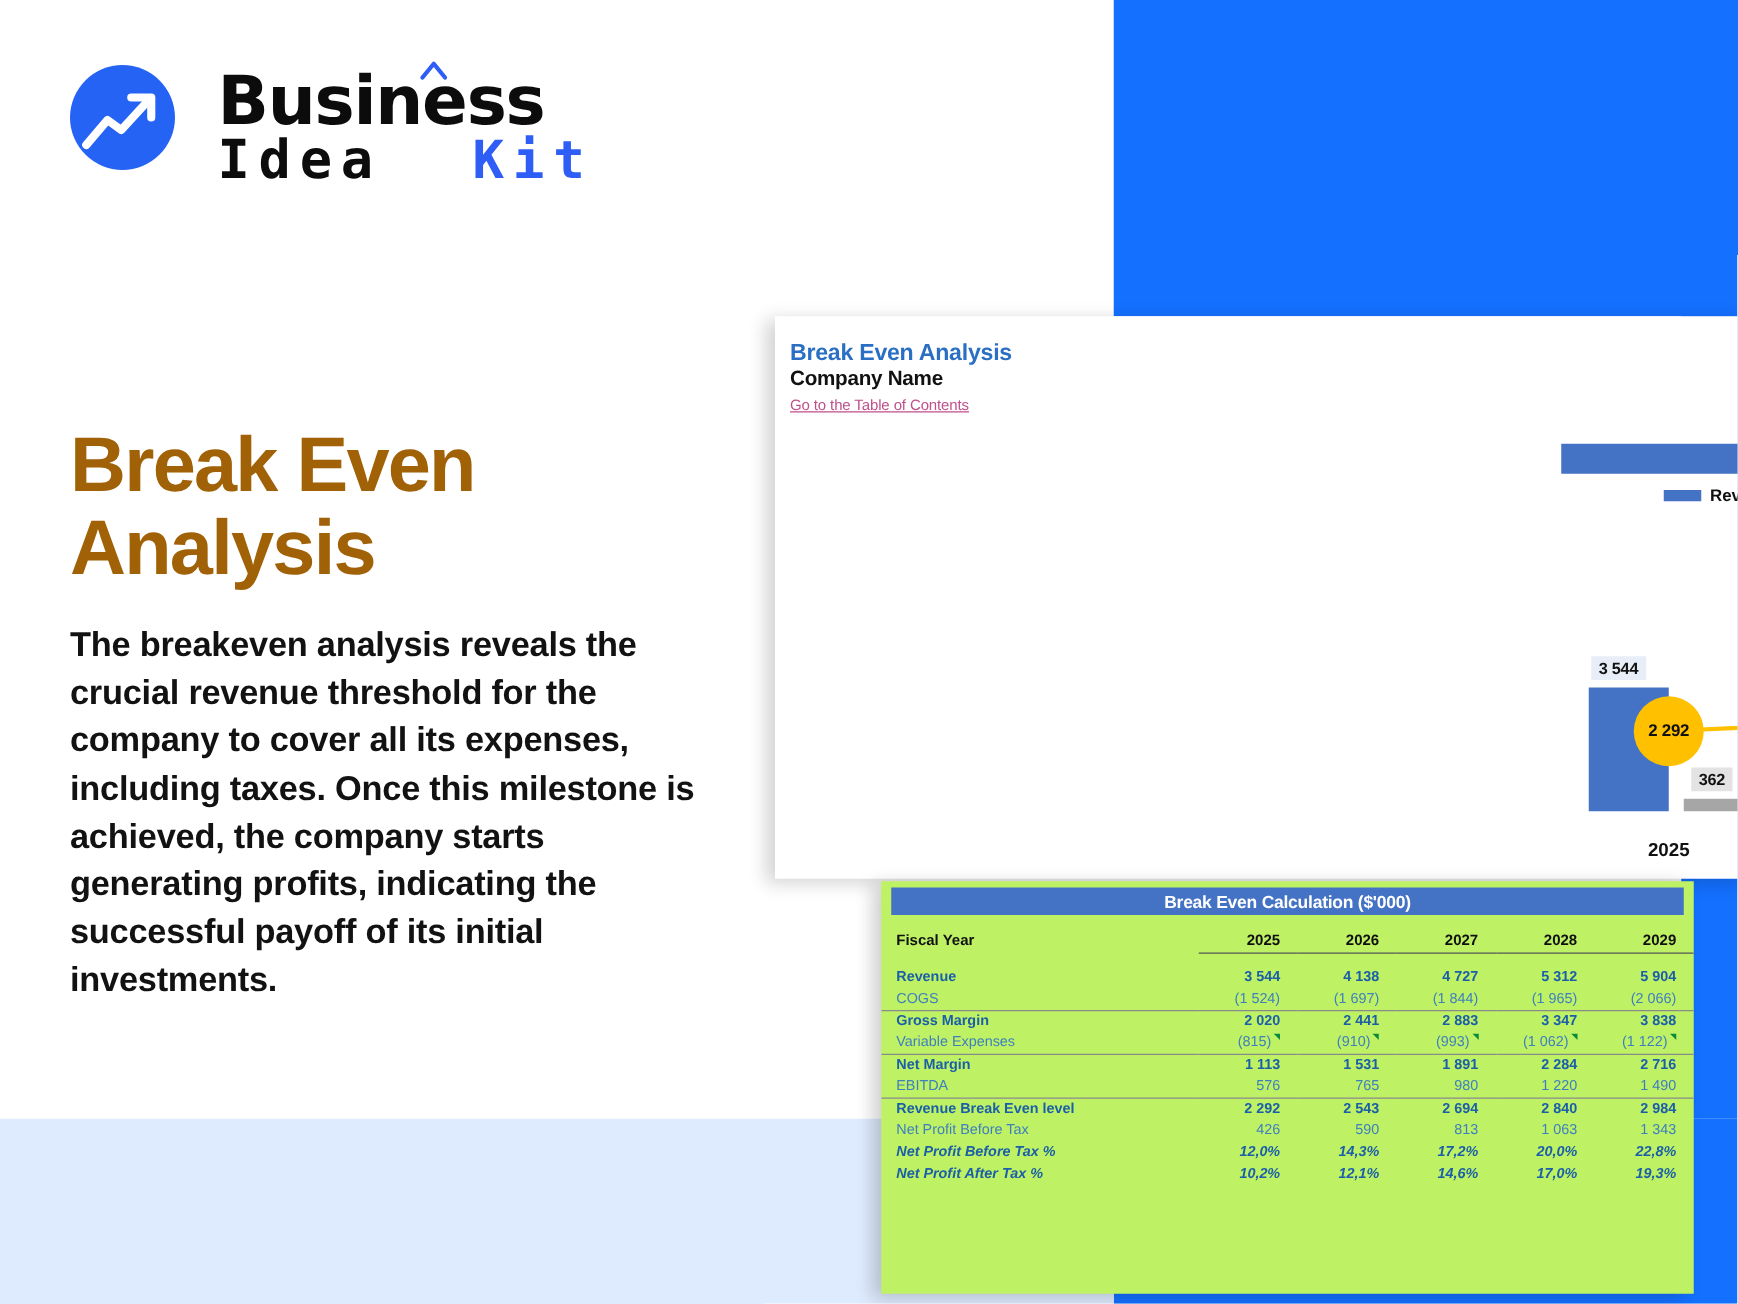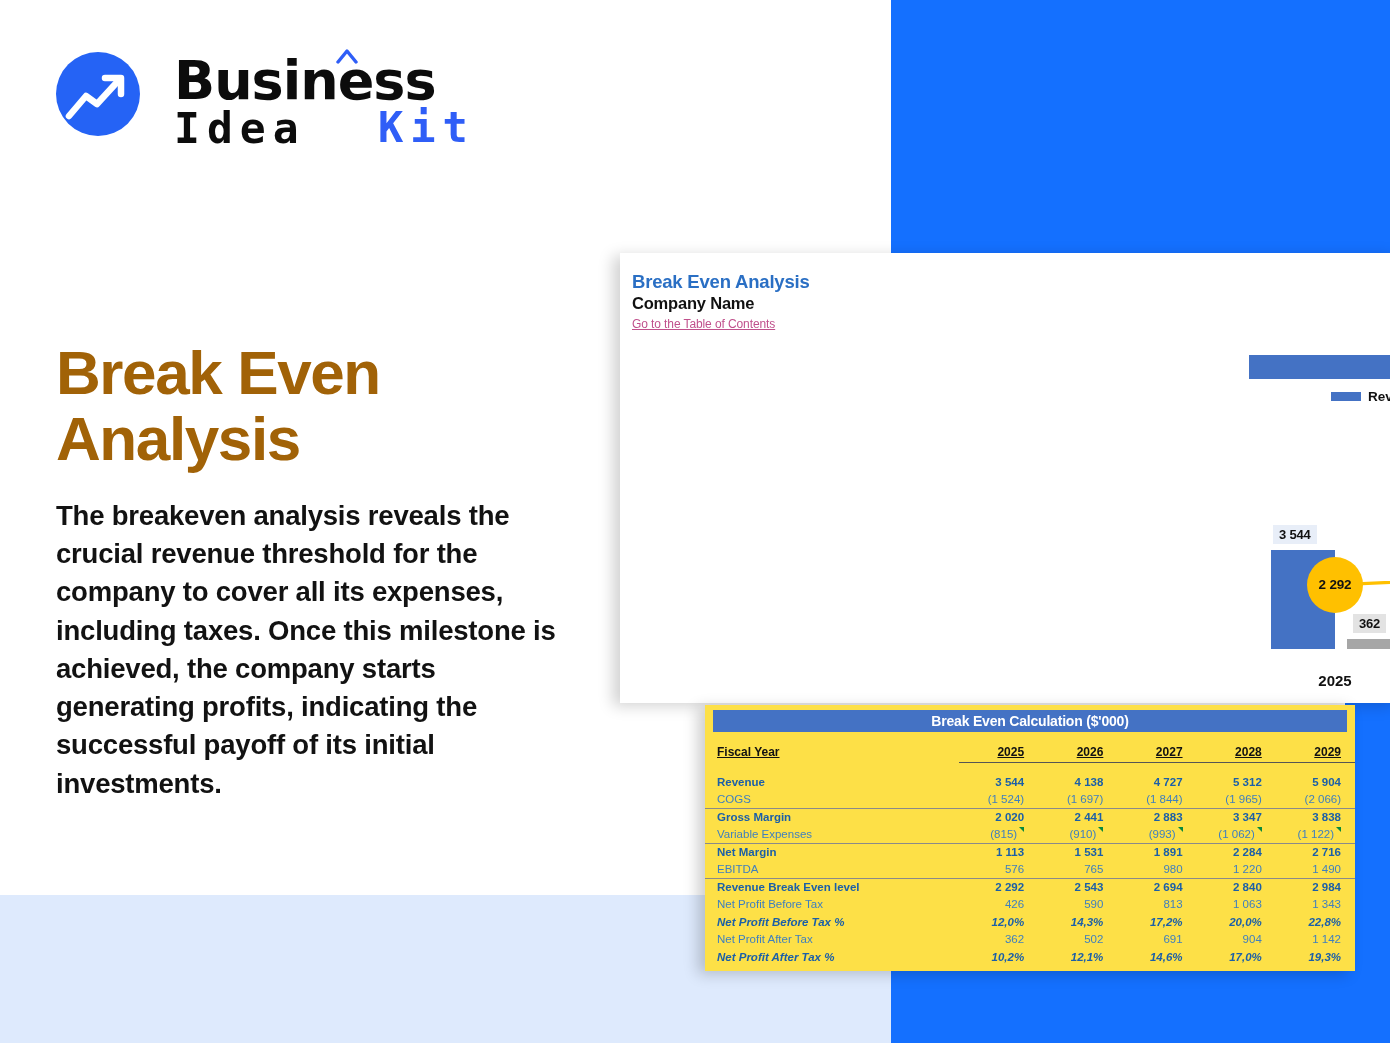--- a/index.html
+++ b/index.html
@@ -117,40 +117,40 @@
   .be-circle {
     position:absolute; width:56px; height:56px; border-radius:50%;
     background:#ffc000; color:#111; font-size:13.5px; font-weight:bold;
     display:flex; align-items:center; justify-content:center;
     z-index:5; letter-spacing:-0.2px;
   }
   #be-line { position:absolute; left:0; top:0; width:771px; height:288px; z-index:4; pointer-events:none; }
 
   
   #table-card {
-    position:absolute; left:705px; top:705px; width:650px; height:266px;
-    background:#fde047;
+    position:absolute; left:705px; top:705px; width:650px; height:330px;
+    background:#bef264;
     box-shadow:-7px 3px 14px rgba(0,0,0,0.20);
     overflow:hidden;
   }
   #table-banner {
     margin:5px 8px 0 8px; height:22px; background:#4472c4; color:#fff;
     font-size:14px; font-weight:bold;
     display:flex; align-items:center; justify-content:center; letter-spacing:-0.2px;
   }
   #fin-table {
     width:100%; border-collapse:collapse; margin-top:6px;
     font-size:11.5px; color:#1f6cb5; table-layout:fixed;
   }
   #fin-table th, #fin-table td { padding:0; }
   #fin-table .c-label { width:250px; text-align:left; padding-left:12px; }
   #fin-table .c-num { width:78px; text-align:right; padding-right:14px; }
   #fin-table thead th {
     font-size:12px; font-weight:bold; color:#111; height:24px;
-    vertical-align:bottom; padding-bottom:3px;text-decoration:underline;
+    vertical-align:bottom; padding-bottom:3px;
   }
   #fin-table thead th.c-num { border-bottom:1.4px solid #555; }
   #fin-table thead th.c-label { text-align:left; padding-left:12px; }
   .spacer-row td { height:11px; }
   .r-bold td { font-weight:bold; height:17.5px; color:#1b5fa8; }
   .r-norm td { height:17.5px; color:#3f7fbf; }
   .r-norm td.c-label { padding-left:22px; }
   .r-ital td { font-style:italic; font-weight:bold; height:17.5px; color:#1b5fa8; }
   .rule-top td { border-top:1.2px solid #8a8a8a; }
   .flag {
@@ -301,28 +301,20 @@
           <td class="c-num">1 343</td>
         </tr>
         <tr class="r-ital">
           <td class="c-label">Net Profit Before Tax %</td>
           <td class="c-num">12,0%</td>
           <td class="c-num">14,3%</td>
           <td class="c-num">17,2%</td>
           <td class="c-num">20,0%</td>
           <td class="c-num">22,8%</td>
         </tr>
-        <tr class="r-norm">
-          <td class="c-label">Net Profit After Tax</td>
-          <td class="c-num">362</td>
-          <td class="c-num">502</td>
-          <td class="c-num">691</td>
-          <td class="c-num">904</td>
-          <td class="c-num">1 142</td>
-        </tr>
         <tr class="r-ital">
           <td class="c-label">Net Profit After Tax %</td>
           <td class="c-num">10,2%</td>
           <td class="c-num">12,1%</td>
           <td class="c-num">14,6%</td>
           <td class="c-num">17,0%</td>
           <td class="c-num">19,3%</td>
         </tr>
       </tbody>
   </table>

